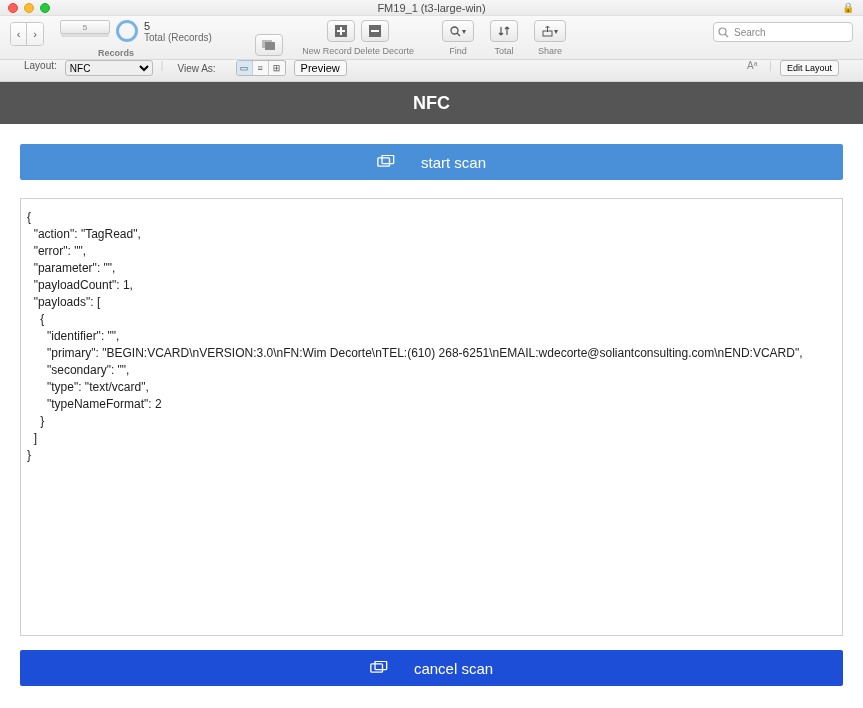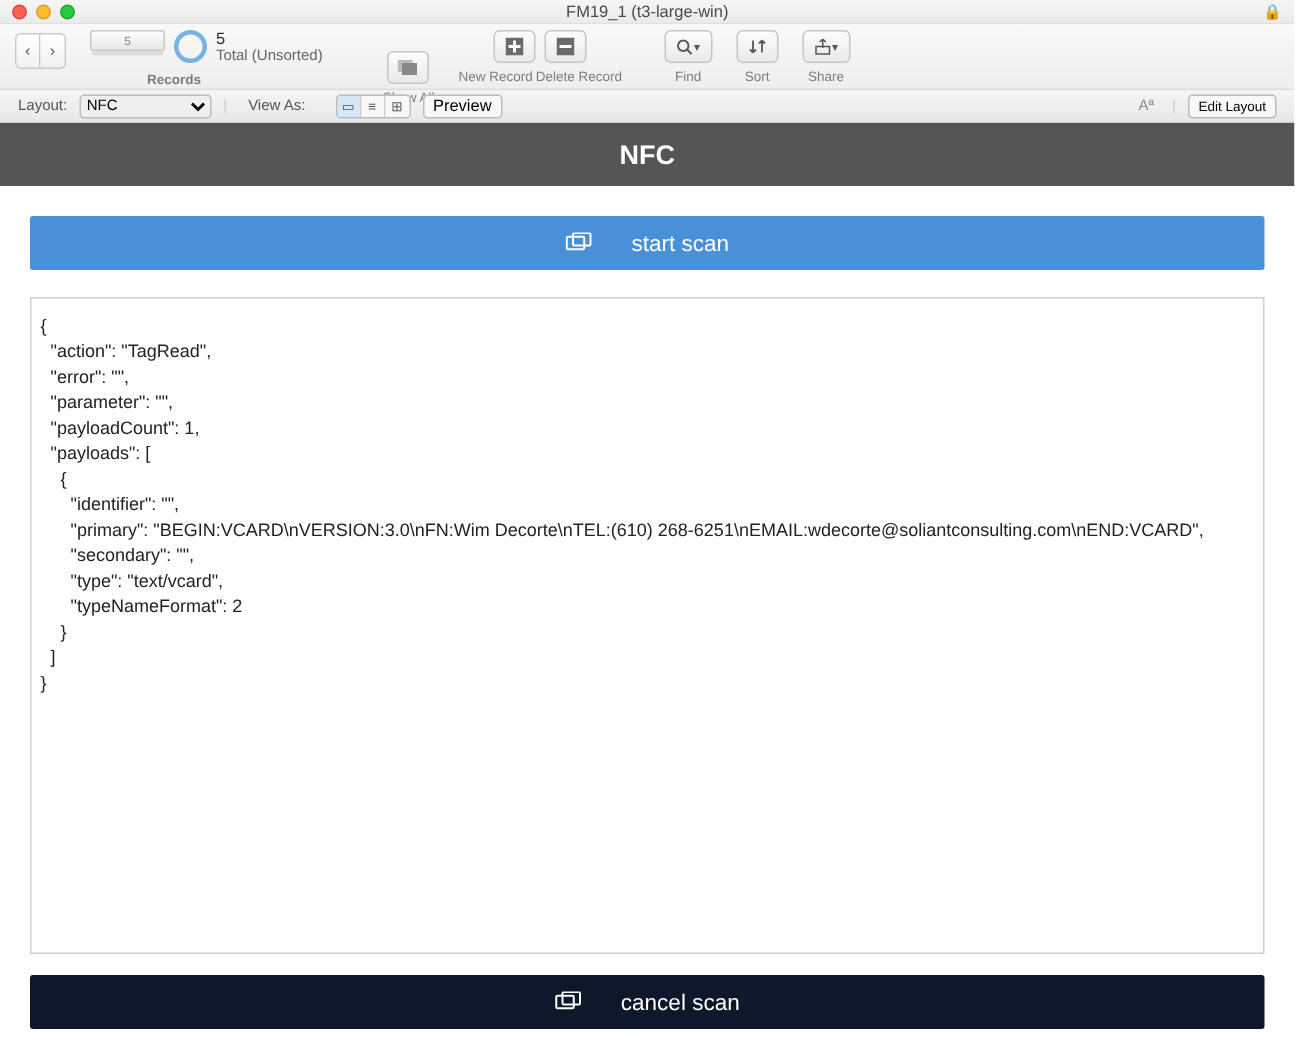--- a/index.html
+++ b/index.html
@@ -28,40 +28,40 @@
     .tb-group{display:flex;flex-direction:column;align-items:center;gap:2px;}
     .tb-label{font-size:9px;color:#7d7d7d;margin-top:2px;}
     .tb-btn, .tb-btn-sq { height:22px; background:linear-gradient(#fdfdfd,#e9e9e9); border:1px solid #c5c5c5; border-radius:4px; display:flex;align-items:center;justify-content:center; color:#555; cursor:pointer;}
     .tb-btn-sq{width:28px;}
     .tb-row{display:flex;gap:6px;}
     .search-wrap{margin-left:auto;margin-top:2px;}
     .search{width:140px;height:20px;border:1px solid #c8c8c8;border-radius:4px;padding:0 6px 0 20px;font-size:10px;color:#888;background:#fff;position:relative;display:flex;align-items:center;}
     .search svg{position:absolute;left:4px;width:11px;height:11px;fill:#999;}
 
     
-    .layoutbar{height:22px;background:linear-gradient(#f5f5f5,#e8e8e8);border-bottom:1px solid #d0d0d0;display:flex;align-items:center;padding:0 12px;gap:8px;font-size:10px;color:#555;}
+    .layoutbar{height:22px;background:linear-gradient(#f5f5f5,#e8e8e8);border-bottom:1px solid #d0d0d0;display:flex;align-items:flex-start;padding:0 24px;gap:8px;font-size:10px;color:#555;}
     .layoutbar select{font-size:10px;height:16px;border:1px solid #bbb;border-radius:3px;width:88px;}
     .viewas{display:flex;align-items:center;gap:20px;margin-left:6px;}
     .view-icons{display:flex;border:1px solid #bbb;border-radius:3px;overflow:hidden;}
     .view-icons span{width:16px;height:14px;display:flex;align-items:center;justify-content:center;font-size:9px;background:#f8f8f8;border-right:1px solid #ccc;cursor:pointer;}
     .view-icons span:first-child{background:#d5e6f5;}
     .view-icons span:last-child{border:none;}
     .pv-btn{height:16px;padding:0 6px;border:1px solid #bbb;border-radius:3px;background:#f8f8f8;font-size:11px;cursor:pointer;}
     .edit-layout{height:16px;padding:0 6px;border:1px solid #bbb;border-radius:3px;background:#f8f8f8;font-size:9px;cursor:pointer;}
     .spacer{flex:1;}
     .aicon{font-size:10px;color:#888;margin-right:4px;margin-left:16px;}
 
     
     .header-band{height:42px;background:#555;color:#fff;display:flex;align-items:center;justify-content:center;font-weight:700;font-size:18px;}
 
     
     .content{padding:20px;background:#fff;}
     .big-btn{width:100%;height:36px;border:none;border-radius:2px;color:#fff;font-size:15px;display:flex;align-items:center;justify-content:center;gap:24px;cursor:pointer;}
     .start{background:#4a90d9;margin-bottom:18px;}
-    .cancel{background:#0f172a;}
+    .cancel{background:#1d4ed8;}
     .pill-icon{width:20px;height:14px;display:inline-block;}
     .result-box{width:100%;height:438px;border:1px solid #d0d0d0;background:#fff;padding:10px 6px;font-family:Helvetica,Arial,sans-serif;font-size:12px;line-height:17px;color:#222;white-space:pre;overflow:auto;margin-bottom:14px;}
   </style>
 </head>
 <body>
 
 <div class="titlebar">
   <div class="traffic">
     <div class="dot red"></div>
     <div class="dot yellow"></div>
@@ -76,21 +76,21 @@
     <button>‹</button>
     <button>›</button>
   </div>
   <div class="records-cluster">
     <div class="records-wrap">
       <div class="slider">5</div>
     </div>
     <div class="donut"></div>
     <div class="records-meta">
       <span class="n">5</span>
-      <span>Total (Unsorted)</span>
+      <span>Total (Records)</span>
     </div>
   </div>
   <div style="position:absolute;left:98px;top:48px;font-size:9px;color:#7d7d7d;font-weight:bold;">Records</div>
 
   <div class="tb-group" style="margin-left:24px;margin-top:14px;">
     <div class="tb-btn-sq">
       <svg width="14" height="10" viewBox="0 0 14 10">
           <rect x="0" y="0" width="10" height="8" fill="#bbb"></rect>
           <rect x="3" y="2" width="10" height="8" fill="#888"></rect>
         </svg>
@@ -109,55 +109,64 @@
       </div>
       <div class="tb-btn-sq">
         <svg width="12" height="12" viewBox="0 0 12 12">
             <rect x="0" y="0" width="12" height="12" fill="#6a6a6a"></rect>
             <rect x="2" y="5" width="8" height="2" fill="#fff"></rect>
           </svg>
       </div>
     </div>
     <div class="tb-row" style="gap:2px;">
       <span class="tb-label">New Record</span>
-      <span class="tb-label">Delete Record</span>
+      <span class="tb-label">Delete Decorte</span>
     </div>
   </div>
 
   <div class="tb-group" style="margin-left:12px;">
     <div class="tb-btn" style="width:32px;">
       <svg width="11" height="11" viewBox="0 0 11 11">
           <circle cx="4.5" cy="4.5" r="3.5" fill="none" stroke="#555" stroke-width="1.3"></circle>
           <line x1="7" y1="7" x2="10" y2="10" stroke="#555" stroke-width="1.3"></line>
         </svg>
         <span style="font-size:8px;margin-left:1px;">▾</span>
     </div>
     <span class="tb-label">Find</span>
   </div>
 
   <div class="tb-group">
     <div class="tb-btn-sq">
       <svg width="12" height="12" viewBox="0 0 12 12">
           <path d="M3 2v8M3 10l-2-2M3 10l2-2M9 10V2M9 2l-2 2M9 2l2 2" stroke="#555" stroke-width="1.2" fill="none"></path>
         </svg>
     </div>
-    <span class="tb-label">Sort</span>
+    <span class="tb-label">Total</span>
   </div>
 
   <div class="tb-group">
     <div class="tb-btn" style="width:32px;">
       <svg width="11" height="11" viewBox="0 0 11 11">
           <rect x="1" y="5" width="9" height="5" fill="none" stroke="#555"></rect>
           <path d="M5.5 0v6M5.5 0l-2 2M5.5 0l2 2" stroke="#555" fill="none"></path>
         </svg>
         <span style="font-size:8px;margin-left:1px;">▾</span>
     </div>
     <span class="tb-label">Share</span>
   </div>
 
+  <div class="search-wrap">
+    <div class="search">
+      <svg viewBox="0 0 11 11">
+          <circle cx="4.5" cy="4.5" r="3.5" fill="none" stroke="#999" stroke-width="1.2"></circle>
+          <line x1="7" y1="7" x2="10" y2="10" stroke="#999" stroke-width="1.2"></line>
+        </svg>
+      <span>Search</span>
+    </div>
+  </div>
 </div>
 
 <div class="layoutbar">
   <span>Layout:</span>
   <select><option>NFC</option></select>
   <span style="color:#ccc;">|</span>
   <div class="viewas">
     <span>View As:</span>
     <div class="view-icons">
       <span>▭</span>

